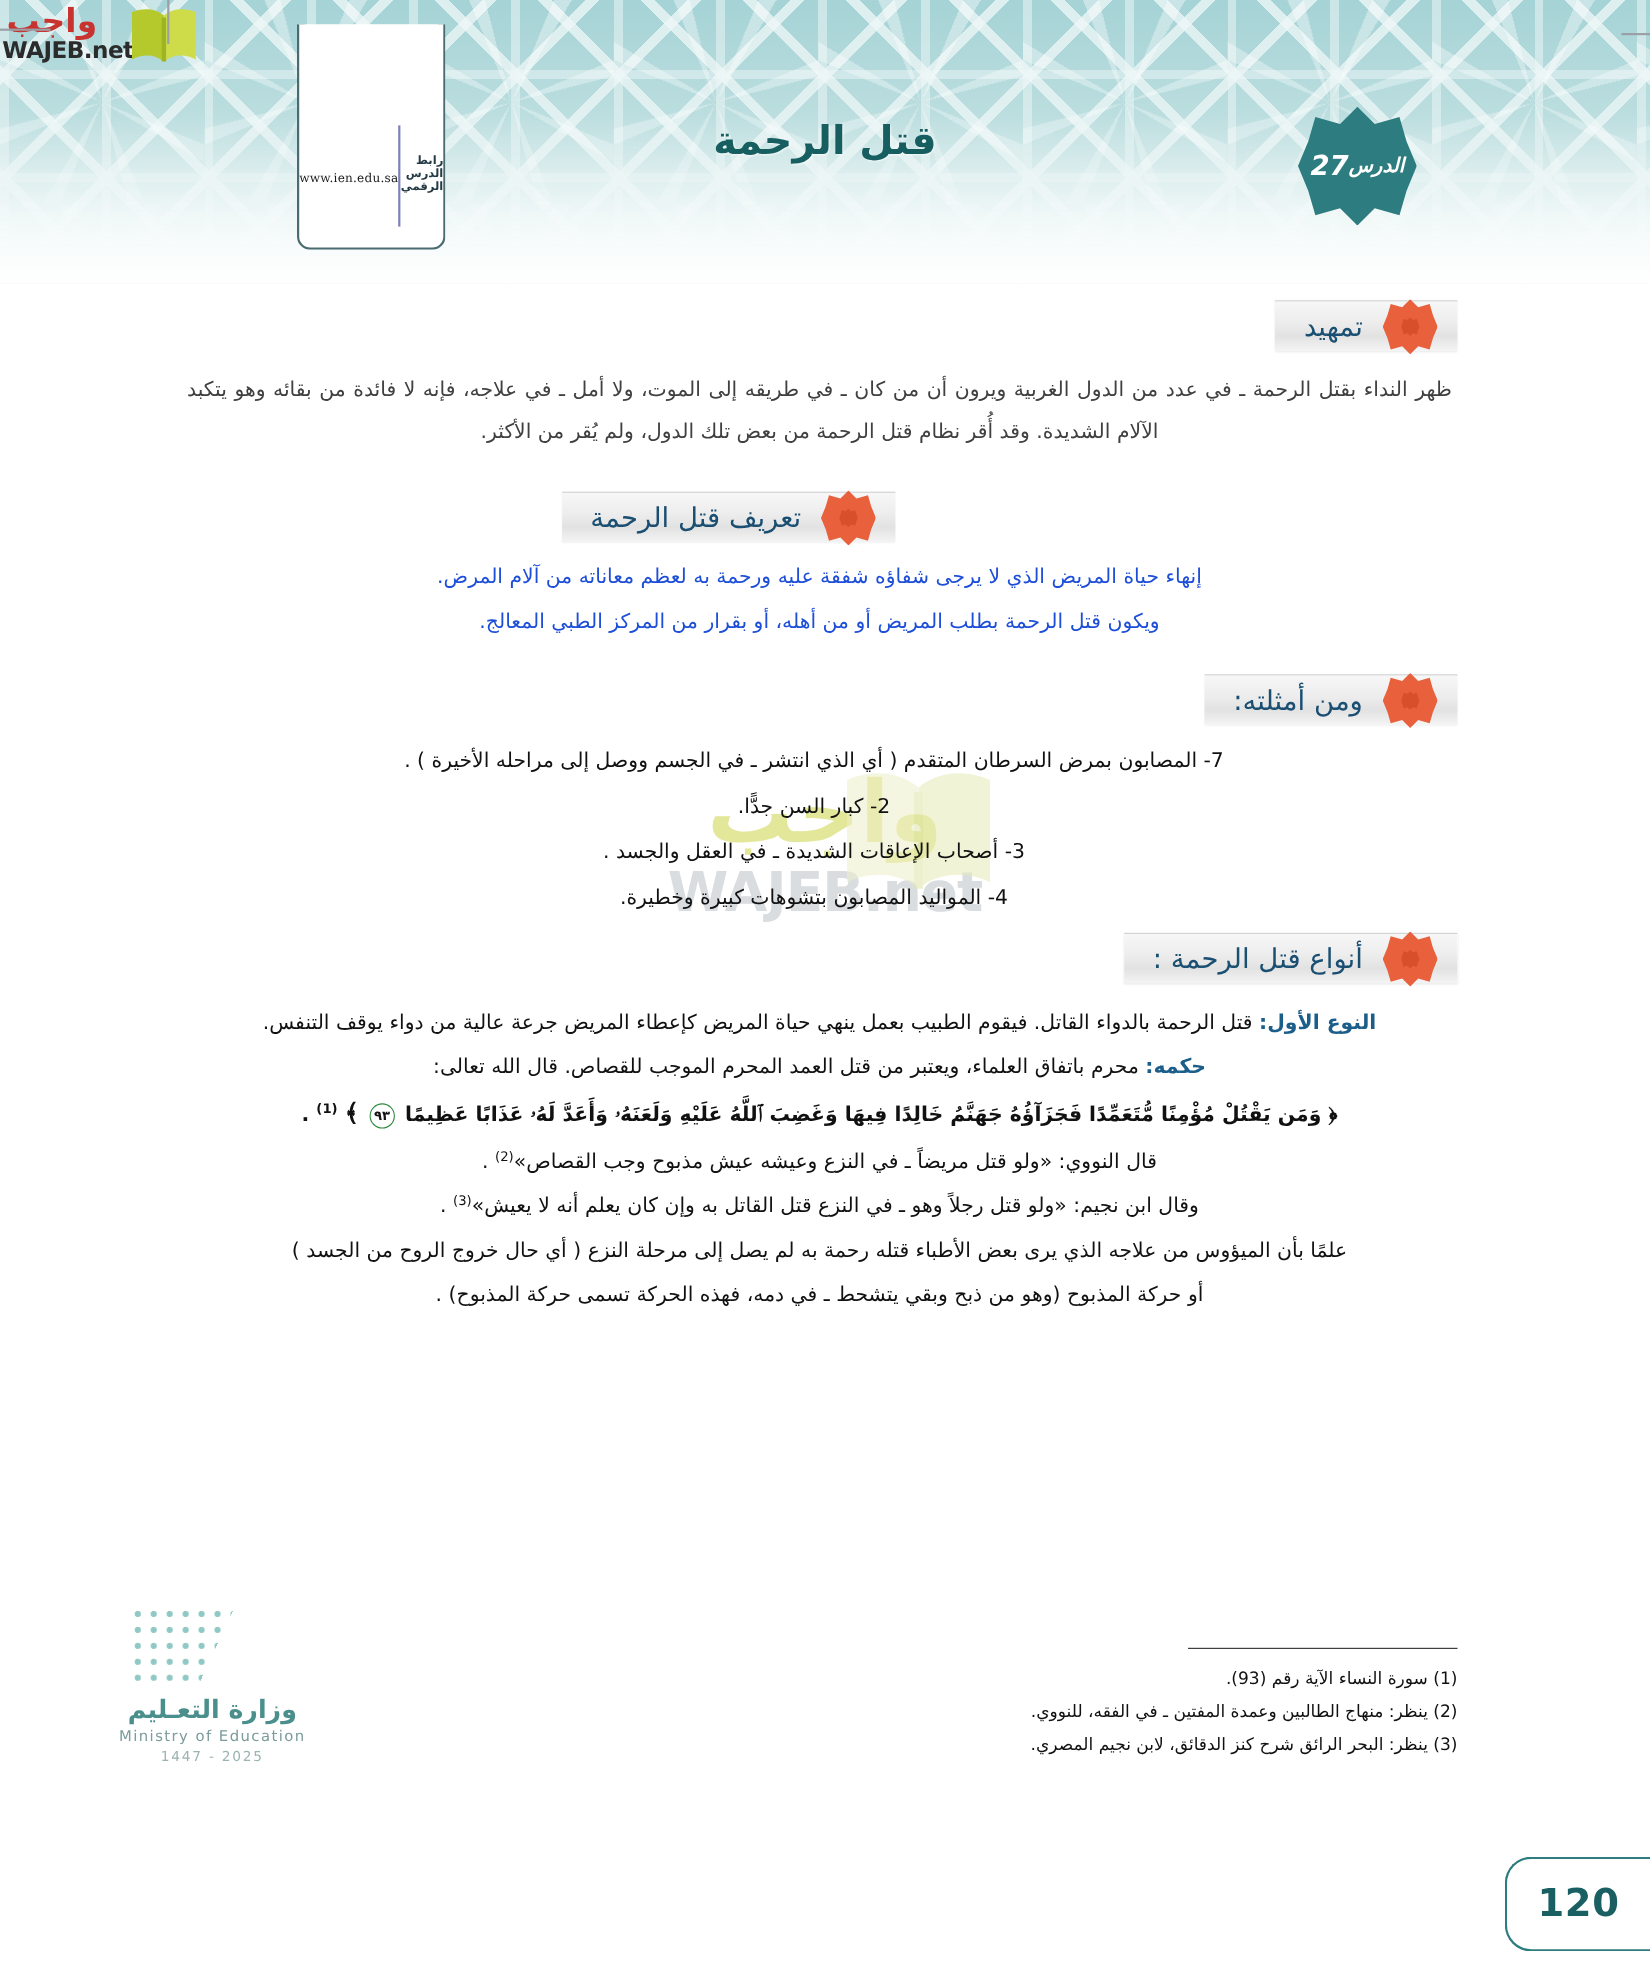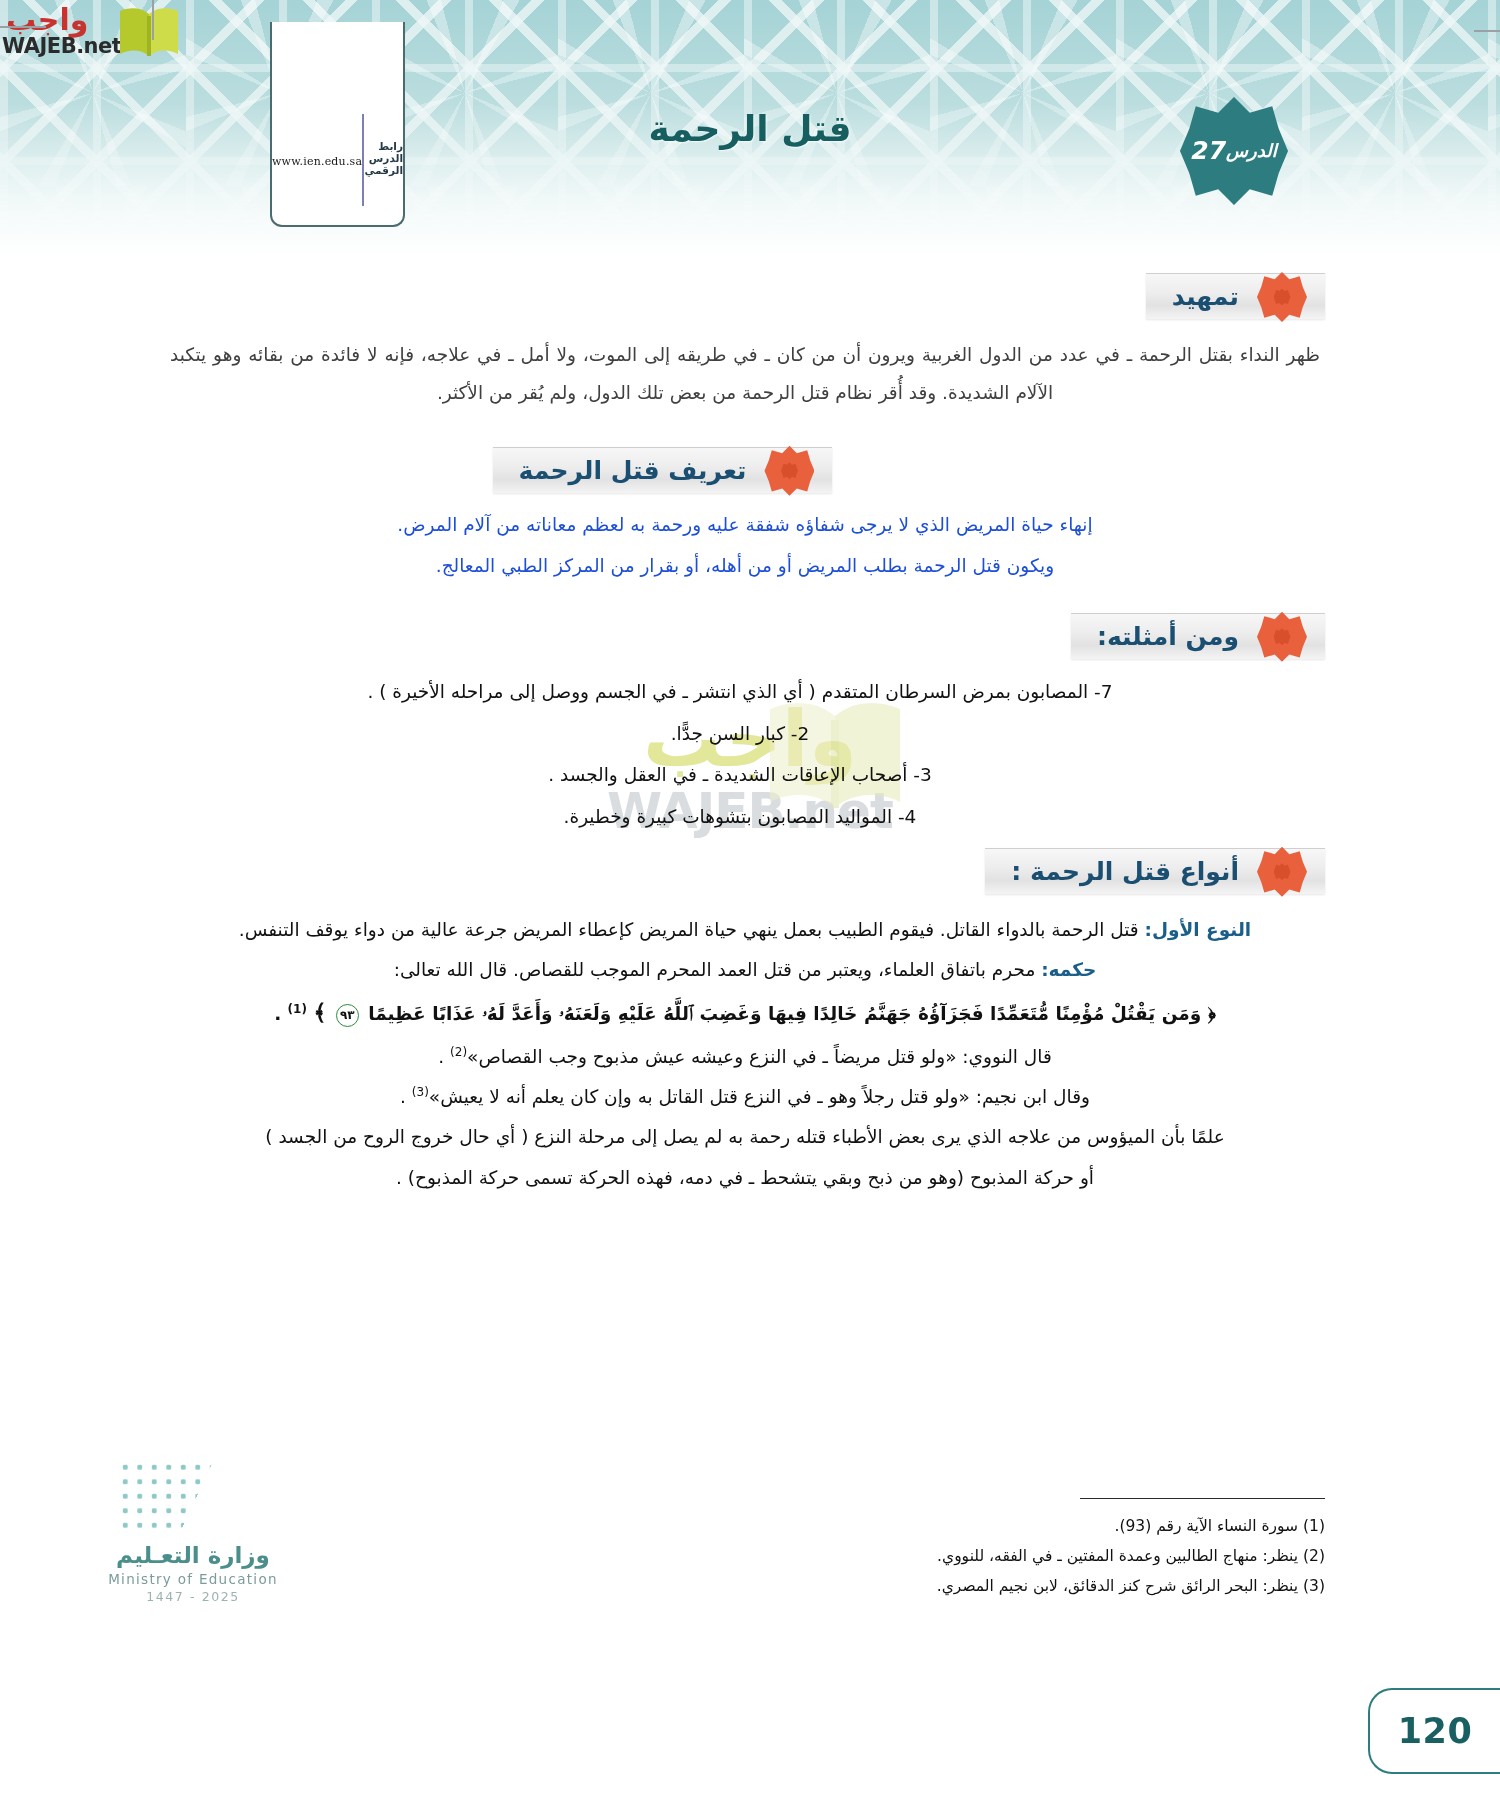--- a/index.html
+++ b/index.html
@@ -217,21 +217,21 @@
     height: 46px;
     background: linear-gradient(to bottom, #f7f7f7 0%, #ededed 42%, #e2e2e2 70%, #f4f4f4 100%);
     border-top: 1px solid #cfcfcf;
     display: flex;
     align-items: center;
     padding: 0 86px 0 26px;
     box-shadow: 0 1px 2px rgba(0,0,0,0.10);
   }
   .section-bar .st {
     font-size: 25px;
-    font-weight: bold;
+    font-weight: normal;
     color: #1b4f72;
     white-space: nowrap;
     letter-spacing: 0.3px;
   }
   .section-icon {
     position: absolute;
     width: 50px; height: 50px;
     background: #e8603c;
     clip-path: polygon(
       50% 0%, 64.6% 14.6%, 85.4% 8.6%, 91.4% 29.3%,

